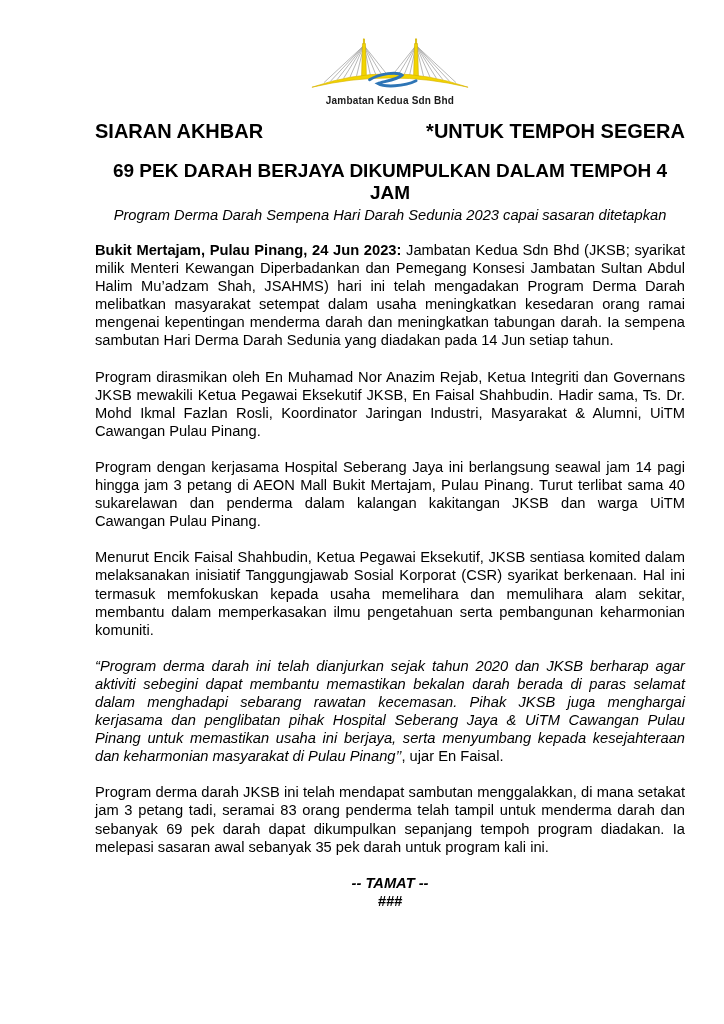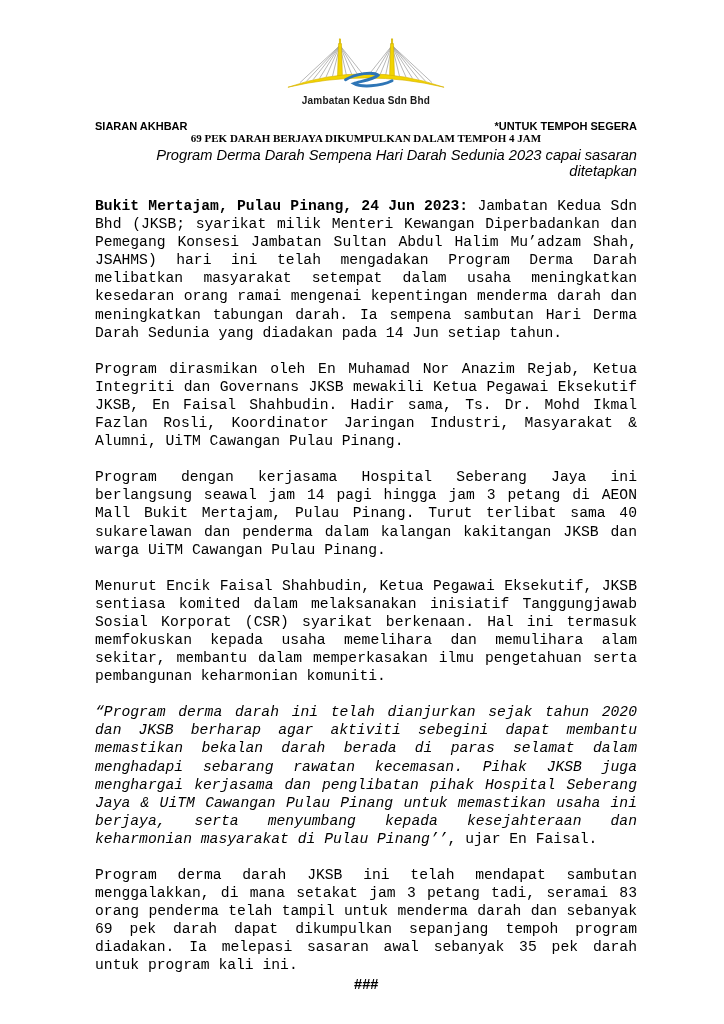--- a/index.html
+++ b/index.html
@@ -2,21 +2,21 @@
 <html><head>
 <meta charset="utf-8">
 <style>
   html, body { margin: 0; padding: 0; background: #ffffff; }
   .page {
     position: relative;
     width: 724px;
     height: 1024px;
     background: #ffffff;
     box-sizing: border-box;
-    padding: 34px 87px 0 95px;
+    padding: 34px 39px 0 95px;
     font-family: "Liberation Sans", sans-serif;
     color: #000000;
     overflow: hidden;
   }
   .logo-wrap {
     text-align: center;
     margin-bottom: 12px;
   }
   .logo-bridge { display: block; margin: 0 auto; }
   .logo-name {
@@ -24,41 +24,40 @@
     font-weight: bold;
     color: #1a1a1a;
     letter-spacing: 0.2px;
     margin-top: 1px;
   }
   .header-row {
     display: flex;
     justify-content: space-between;
     align-items: flex-end;
     font-weight: bold;
-    font-size: 11px;
+    font-size: 20px;
     margin-top: 14px;
   }
   .headline {
     text-align: center;
     font-weight: bold;
-    font-size: 11px;
-    font-family: Liberation Serif, serif;
+    font-size: 19px;
+    margin-top: 17px;
   }
   .subheadline {
-    text-align: right;
+    text-align: center;
     font-style: italic;
     font-size: 14.7px;
     margin-top: 3px;
   }
   .para {
     font-size: 14.7px;
     line-height: 18.1px;
     text-align: justify;
     margin: 18px 0 0 0;
-    font-family: Liberation Mono, monospace;
   }
   .closing {
     text-align: center;
     font-weight: bold;
     font-style: italic;
     font-size: 14.7px;
     line-height: 18.1px;
     margin-top: 18px;
   }
 </style>
@@ -120,15 +119,16 @@
 
   <div>
       <p class="para"><b>Bukit Mertajam, Pulau Pinang, 24 Jun 2023: </b>Jambatan Kedua Sdn Bhd (JKSB; syarikat milik Menteri Kewangan Diperbadankan dan Pemegang Konsesi Jambatan Sultan Abdul Halim Mu’adzam Shah, JSAHMS) hari ini telah mengadakan Program Derma Darah melibatkan masyarakat setempat dalam usaha meningkatkan kesedaran orang ramai mengenai kepentingan menderma darah dan meningkatkan tabungan darah. Ia sempena sambutan Hari Derma Darah Sedunia yang diadakan pada 14 Jun setiap tahun.</p>
       <p class="para">Program dirasmikan oleh En Muhamad Nor Anazim Rejab, Ketua Integriti dan Governans JKSB mewakili Ketua Pegawai Eksekutif JKSB, En Faisal Shahbudin. Hadir sama, Ts. Dr. Mohd Ikmal Fazlan Rosli, Koordinator Jaringan Industri, Masyarakat &amp; Alumni, UiTM Cawangan Pulau Pinang.</p>
       <p class="para">Program dengan kerjasama Hospital Seberang Jaya ini berlangsung seawal jam 14 pagi hingga jam 3 petang di AEON Mall Bukit Mertajam, Pulau Pinang. Turut terlibat sama 40 sukarelawan dan penderma dalam kalangan kakitangan JKSB dan warga UiTM Cawangan Pulau Pinang.</p>
       <p class="para">Menurut Encik Faisal Shahbudin, Ketua Pegawai Eksekutif, JKSB sentiasa komited dalam melaksanakan inisiatif Tanggungjawab Sosial Korporat (CSR) syarikat berkenaan. Hal ini termasuk memfokuskan kepada usaha memelihara dan memulihara alam sekitar, membantu dalam memperkasakan ilmu pengetahuan serta pembangunan keharmonian komuniti.</p>
       <p class="para"><i>“Program derma darah ini telah dianjurkan sejak tahun 2020 dan JKSB berharap agar aktiviti sebegini dapat membantu memastikan bekalan darah berada di paras selamat dalam menghadapi sebarang rawatan kecemasan. Pihak JKSB juga menghargai kerjasama dan penglibatan pihak Hospital Seberang Jaya &amp; UiTM Cawangan Pulau Pinang untuk memastikan usaha ini berjaya, serta menyumbang kepada kesejahteraan dan keharmonian masyarakat di Pulau Pinang’’</i>, ujar En Faisal.</p>
       <p class="para">Program derma darah JKSB ini telah mendapat sambutan menggalakkan, di mana setakat jam 3 petang tadi, seramai 83 orang penderma telah tampil untuk menderma darah dan sebanyak 69 pek darah dapat dikumpulkan sepanjang tempoh program diadakan. Ia melepasi sasaran awal sebanyak 35 pek darah untuk program kali ini.</p>
     </div>
 
+  <div class="closing">-- TAMAT --</div>
   <div class="closing hashes" style="margin-top:0;">###</div>
 
 </div>
 
 </body></html>

